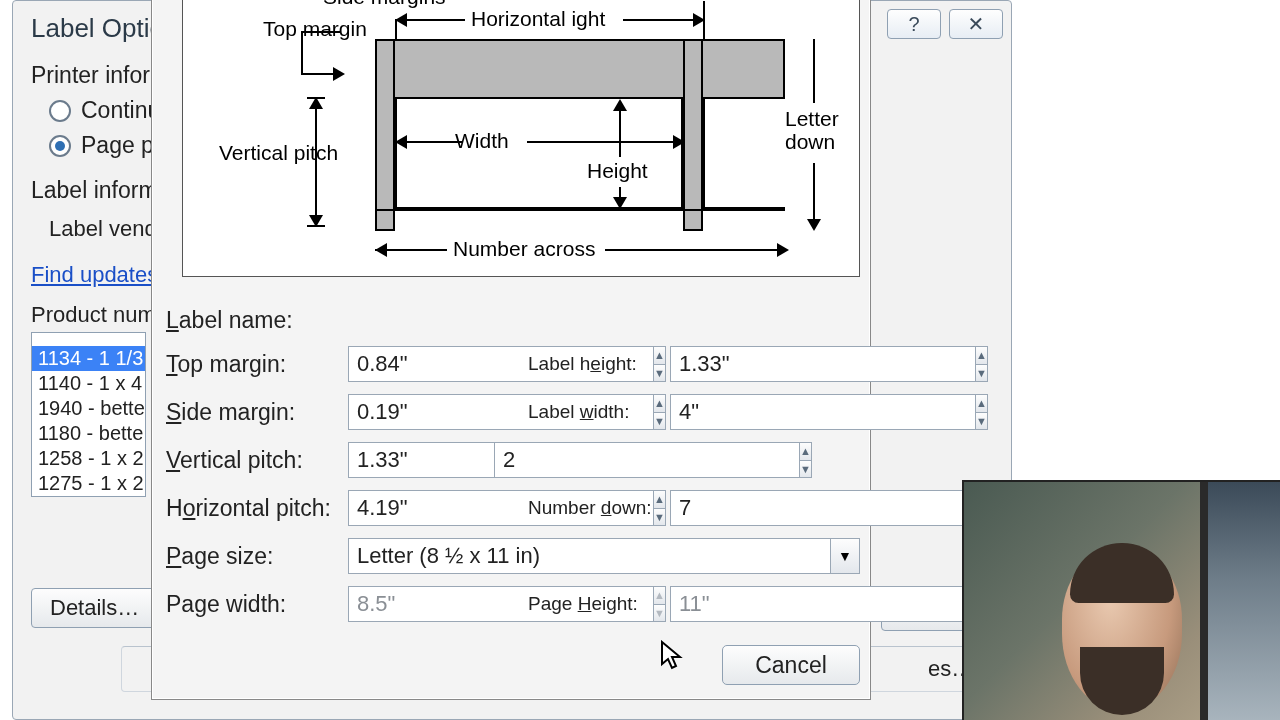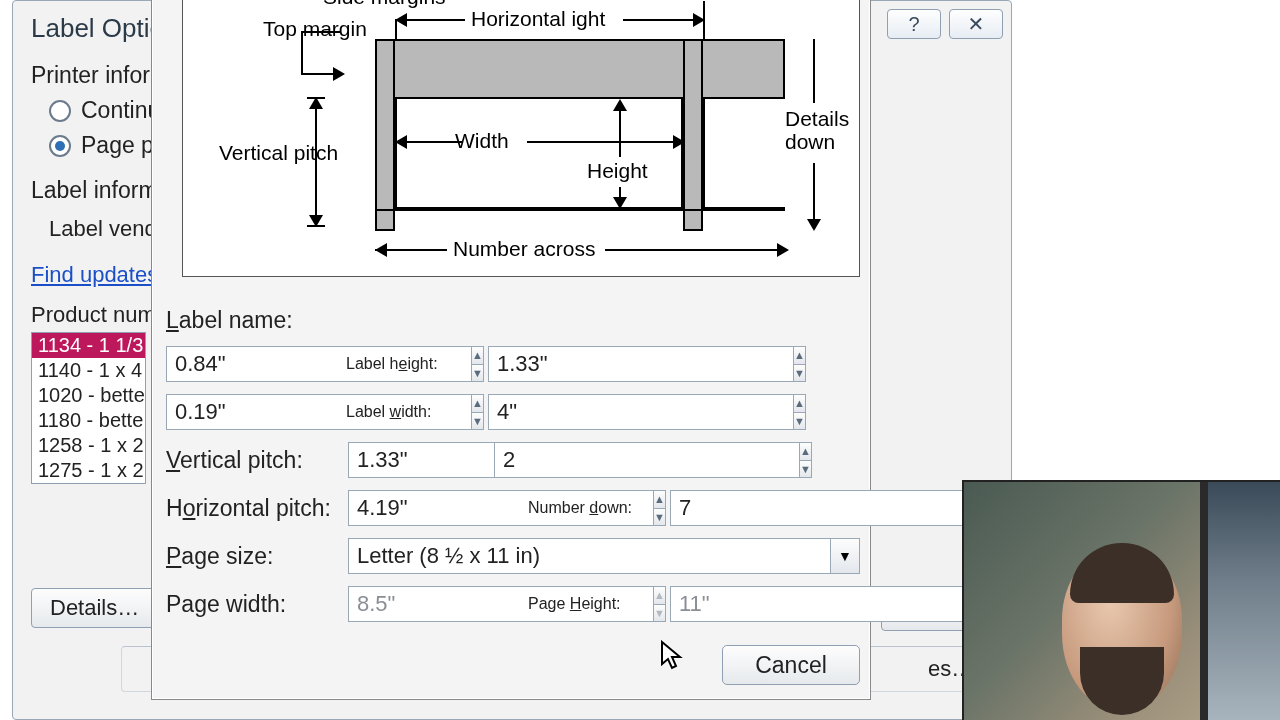--- a/index.html
+++ b/index.html
@@ -29,21 +29,21 @@
     width:22px;height:22px;border:2px solid #6b7b8c;border-radius:50%;
     display:inline-flex;align-items:center;justify-content:center;background:#fff;
   }
   .radio.selected::after{content:"";width:10px;height:10px;border-radius:50%;background:#2f6fb3;}
   .link { color:#1a4fc7; text-decoration: underline; }
   .list-box {
     margin-top:4px;width:115px;
     border:1px solid #8fa0b2;background:#fff;font-size:20px;
   }
   .list-item{padding:1px 6px;white-space:nowrap;}
-  .list-item.sel{background:#be185d;color:#fff;}
+  .list-item.sel{background:#3b82f6;color:#fff;margin-top:13px;}
   .btn {
     background:linear-gradient(#fdfdfd,#e6e9ec);
     border:1px solid #8fa0b2;border-radius:4px;
     padding:6px 18px;font-size:22px;color:#222;
   }
   .back-cancel1{position:absolute;left:850px;top:535px;}
   .back-btns-row{position:absolute;left:90px;top:590px;width:860px;height:46px;
     border:1px solid #cfd6de;border-top-color:#b9c3ce;border-radius:4px;
     display:flex;align-items:center;padding:0 6px;gap:760px;overflow:hidden;}
 
@@ -66,21 +66,21 @@
   .d-arr-l{position:absolute;width:0;height:0;border-top:7px solid transparent;border-bottom:7px solid transparent;border-right:12px solid #000;}
   .d-arr-d{position:absolute;width:0;height:0;border-left:7px solid transparent;border-right:7px solid transparent;border-top:12px solid #000;}
   .d-arr-u{position:absolute;width:0;height:0;border-left:7px solid transparent;border-right:7px solid transparent;border-bottom:12px solid #000;}
   .d-rect{position:absolute;border:2px solid #000;background:#fff;}
   .d-fill{background:#b9b9b9;}
 
   
   .form{position:absolute;left:14px;top:316px;right:10px;}
   .row{display:flex;align-items:center;margin-bottom:12px;}
   .lab{width:182px;font-size:23px;}
-  .lab2{width:176px;font-size:16px;padding-left:34px;}
+  .lab2{width:176px;font-size:19px;padding-left:34px;}
   .txt{
     height:36px;border:1px solid #9aa7b5;background:#fff;
     padding:2px 8px;font-size:22px;color:#222;
   }
   .txt.full{flex:1;}
   .spin-wrap{display:flex;width:146px;}
   .spin-wrap .txt{flex:1;border-right:none;}
   .spin-btns{width:30px;display:flex;flex-direction:column;border:1px solid #9aa7b5;}
   .sp{flex:1;background:linear-gradient(#fdfdfd,#e3e7ec);display:flex;align-items:center;justify-content:center;font-size:11px;color:#5a6b7c;}
   .sp+.sp{border-top:1px solid #9aa7b5;}
@@ -152,21 +152,21 @@
 
     <div class="section-label" style="margin-top:18px">Label information</div>
     <div style="margin:12px 0 0 18px">Label vendors:</div>
 
     <div style="margin-top:20px"><a class="link" href="#">Find updates</a></div>
 
     <div style="margin-top:14px">Product number:</div>
     <div class="list-box">
       <div class="list-item sel">1134 - 1 1/3</div>
       <div class="list-item">1140 - 1 x 4</div>
-      <div class="list-item">1020 - bette</div>
+      <div class="list-item">1940 - bette</div>
       <div class="list-item">1180 - bette</div>
       <div class="list-item">1258 - 1 x 2</div>
       <div class="list-item">1275 - 1 x 2</div>
     </div>
 
     <button class="btn" style="position:absolute;left:0;top:532px">Details…</button>
     <button class="btn back-cancel1">Cancel</button>
 
     <div class="back-btns-row">
       <span style="padding-left:40px"></span>
@@ -189,21 +189,21 @@
       <div class="d-rect" style="left:212px;top:106px;width:288px;height:112px;"></div>
       <div class="d-rect" style="left:520px;top:106px;width:82px;height:112px;border-right:none"></div>
       <div class="d-line" style="left:192px;top:218px;width:410px;height:2px"></div>
 
       <div class="d-text" style="left:140px;top:-6px">Side margins</div>
       <div class="d-text" style="left:80px;top:26px">Top margin</div>
       <div class="d-text" style="left:288px;top:16px">Horizontal ight</div>
       <div class="d-text" style="left:36px;top:150px">Vertical pitch</div>
       <div class="d-text" style="left:272px;top:138px">Width</div>
       <div class="d-text" style="left:404px;top:168px">Height</div>
-      <div class="d-text" style="left:602px;top:116px;line-height:1.1"><span>Details down</span></div>
+      <div class="d-text" style="left:602px;top:116px;line-height:1.1"><span>Letter down</span></div>
       <div class="d-text" style="left:270px;top:246px">Number across</div>
 
       <div class="d-line" style="left:118px;top:40px;width:40px;height:2px"></div>
       <div class="d-line" style="left:118px;top:40px;width:2px;height:44px"></div>
       <div class="d-arr-r" style="left:150px;top:76px"></div>
       <div class="d-line" style="left:118px;top:82px;width:36px;height:2px"></div>
 
       <div class="d-line" style="left:212px;top:28px;width:2px;height:20px"></div>
       <div class="d-line" style="left:520px;top:10px;width:2px;height:38px"></div>
       <div class="d-line" style="left:212px;top:28px;width:70px;height:2px"></div>
@@ -237,38 +237,40 @@
       <div class="d-arr-r" style="left:594px;top:252px"></div>
     </div>
   </div>
 
   <div class="form">
     <div class="row">
       <div class="lab"><span class="u">L</span>abel name:</div>
     </div>
 
     <div class="row">
+      <div class="lab"><span class="u">T</span>op margin:</div>
       <div class="spin-wrap">
         <input class="txt" value="0.84&quot;" style="">
         <div class="spin-btns">
             <div class="sp">▲</div>
             <div class="sp">▼</div>
           </div>
       </div>
       <div class="lab2">Label h<span class="u">e</span>ight:</div>
       <div class="spin-wrap">
         <input class="txt" value="1.33&quot;" style="">
         <div class="spin-btns">
             <div class="sp">▲</div>
             <div class="sp">▼</div>
           </div>
       </div>
     </div>
 
     <div class="row">
+      <div class="lab"><span class="u">S</span>ide margin:</div>
       <div class="spin-wrap">
         <input class="txt" value="0.19&quot;" style="">
         <div class="spin-btns">
             <div class="sp">▲</div>
             <div class="sp">▼</div>
           </div>
       </div>
       <div class="lab2">Label <span class="u">w</span>idth:</div>
       <div class="spin-wrap">
         <input class="txt" value="4&quot;" style="">

